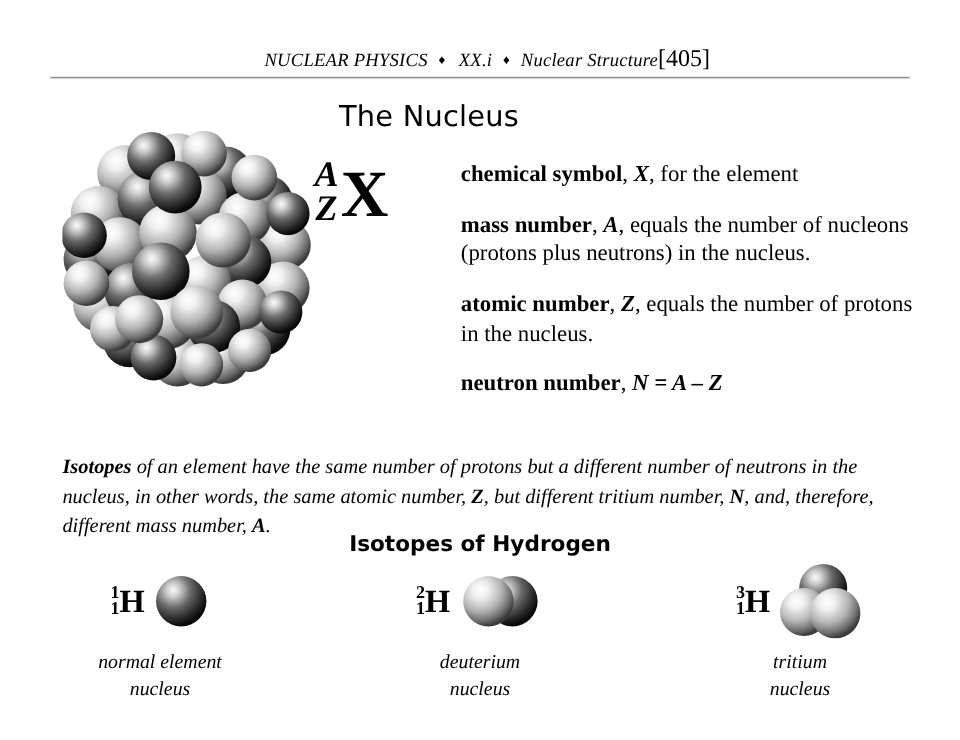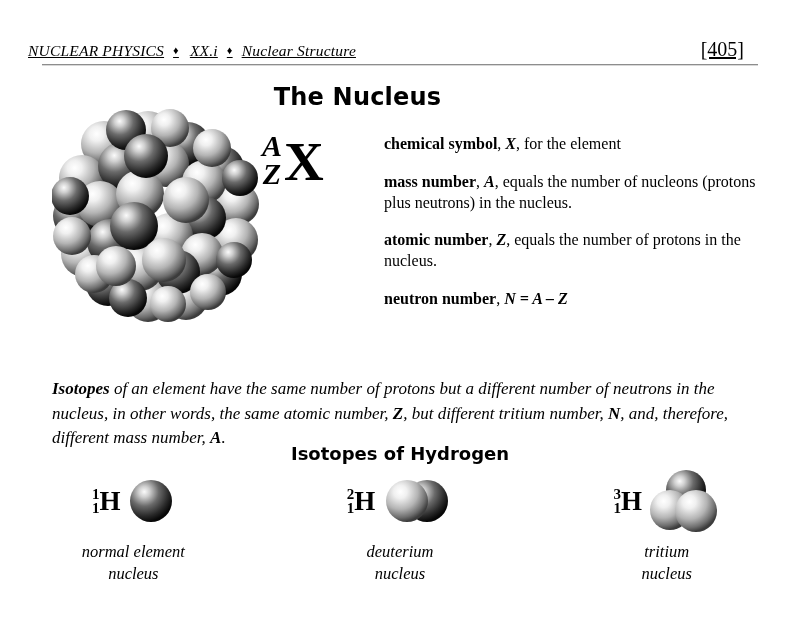--- a/index.html
+++ b/index.html
@@ -12,27 +12,26 @@
     height: 617px;
     position: relative;
     overflow: hidden;
     font-family: "Liberation Serif", serif;
     color: #000000;
   }
 
   
   .runhead {
     position: absolute;
-    left: 28px;
+    left: 48px;
     top: 38px;
     width: 716px;
     display: flex;
     align-items: baseline;
-    justify-content: space-between;
-    text-decoration: underline;
+    justify-content: center;
   }
   .runhead-left {
     font-style: italic;
     font-size: 15.5px;
     letter-spacing: 0.2px;
     white-space: nowrap;
   }
   .runhead-left .sep {
     font-style: normal;
     font-size: 11px;
@@ -58,21 +57,21 @@
   }
 
   
   .page-title {
     position: absolute;
     left: 0;
     top: 83px;
     width: 715px;
     text-align: center;
     font-family: "DejaVu Sans", sans-serif;
-    font-weight: bold;
+    font-weight: normal;
     font-size: 24px;
     letter-spacing: 0.2px;
   }
   .section-title {
     position: absolute;
     left: 0;
     top: 443px;
     width: 800px;
     text-align: center;
     font-family: "DejaVu Sans", sans-serif;
@@ -117,21 +116,21 @@
   }
 
   
   .definitions {
     position: absolute;
     left: 384px;
     top: 134px;
     width: 392px;
   }
   .def-item {
-    font-size: 16px;
+    font-size: 19px;
     line-height: 1.30;
     margin-bottom: 17px;
   }
   .def-item:last-child { margin-bottom: 0; }
   .def-term {
     font-weight: bold;
   }
   .def-var {
     font-style: italic;
     font-weight: bold;

